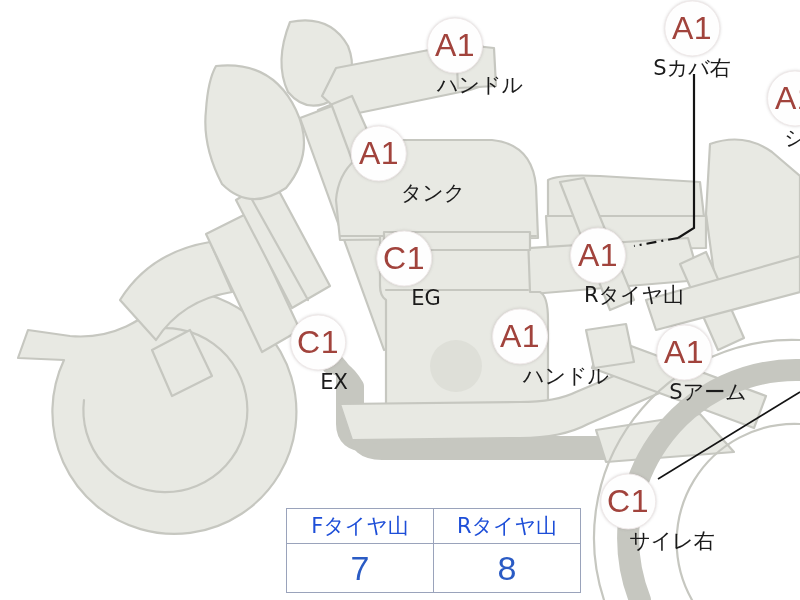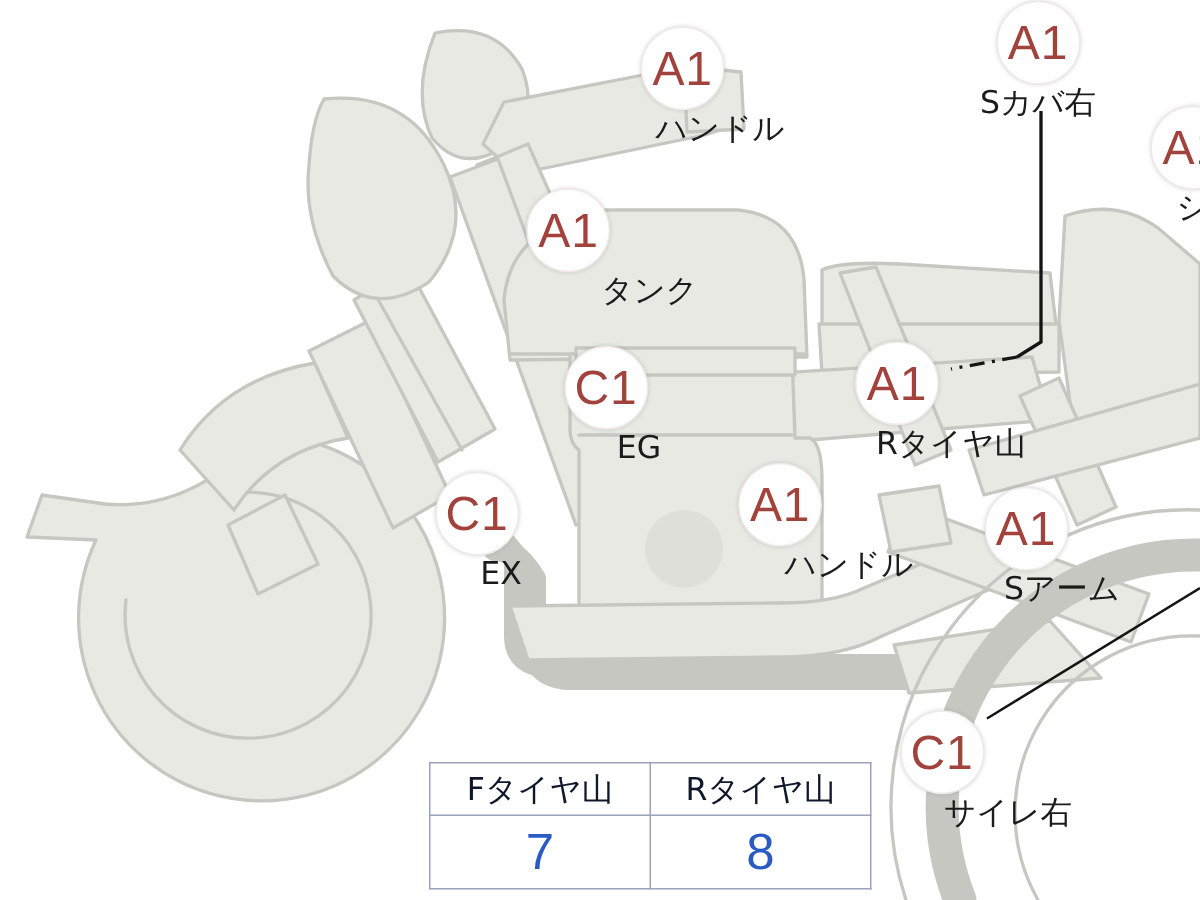--- a/index.html
+++ b/index.html
@@ -29,21 +29,21 @@
   
   #tire-table{
     position:absolute;left:286px;top:508px;
     border-collapse:collapse;background:#fff;
   }
   #tire-table th,#tire-table td{
     border:1px solid #9aa3bb;text-align:center;padding:0;
     width:146px;
   }
   #tire-table th{
-    height:34px;color:#0f172a;font-size:21px;font-weight:normal;
+    height:34px;color:#1d4ed8;font-size:21px;font-weight:normal;
     font-family:"DejaVu Sans","Liberation Sans",sans-serif;
   }
   #tire-table td{
     height:48px;color:#2a5bc4;font-size:34px;
     font-family:"Liberation Sans","DejaVu Sans",sans-serif;
   }
 </style>
 </head>
 <body>
 

